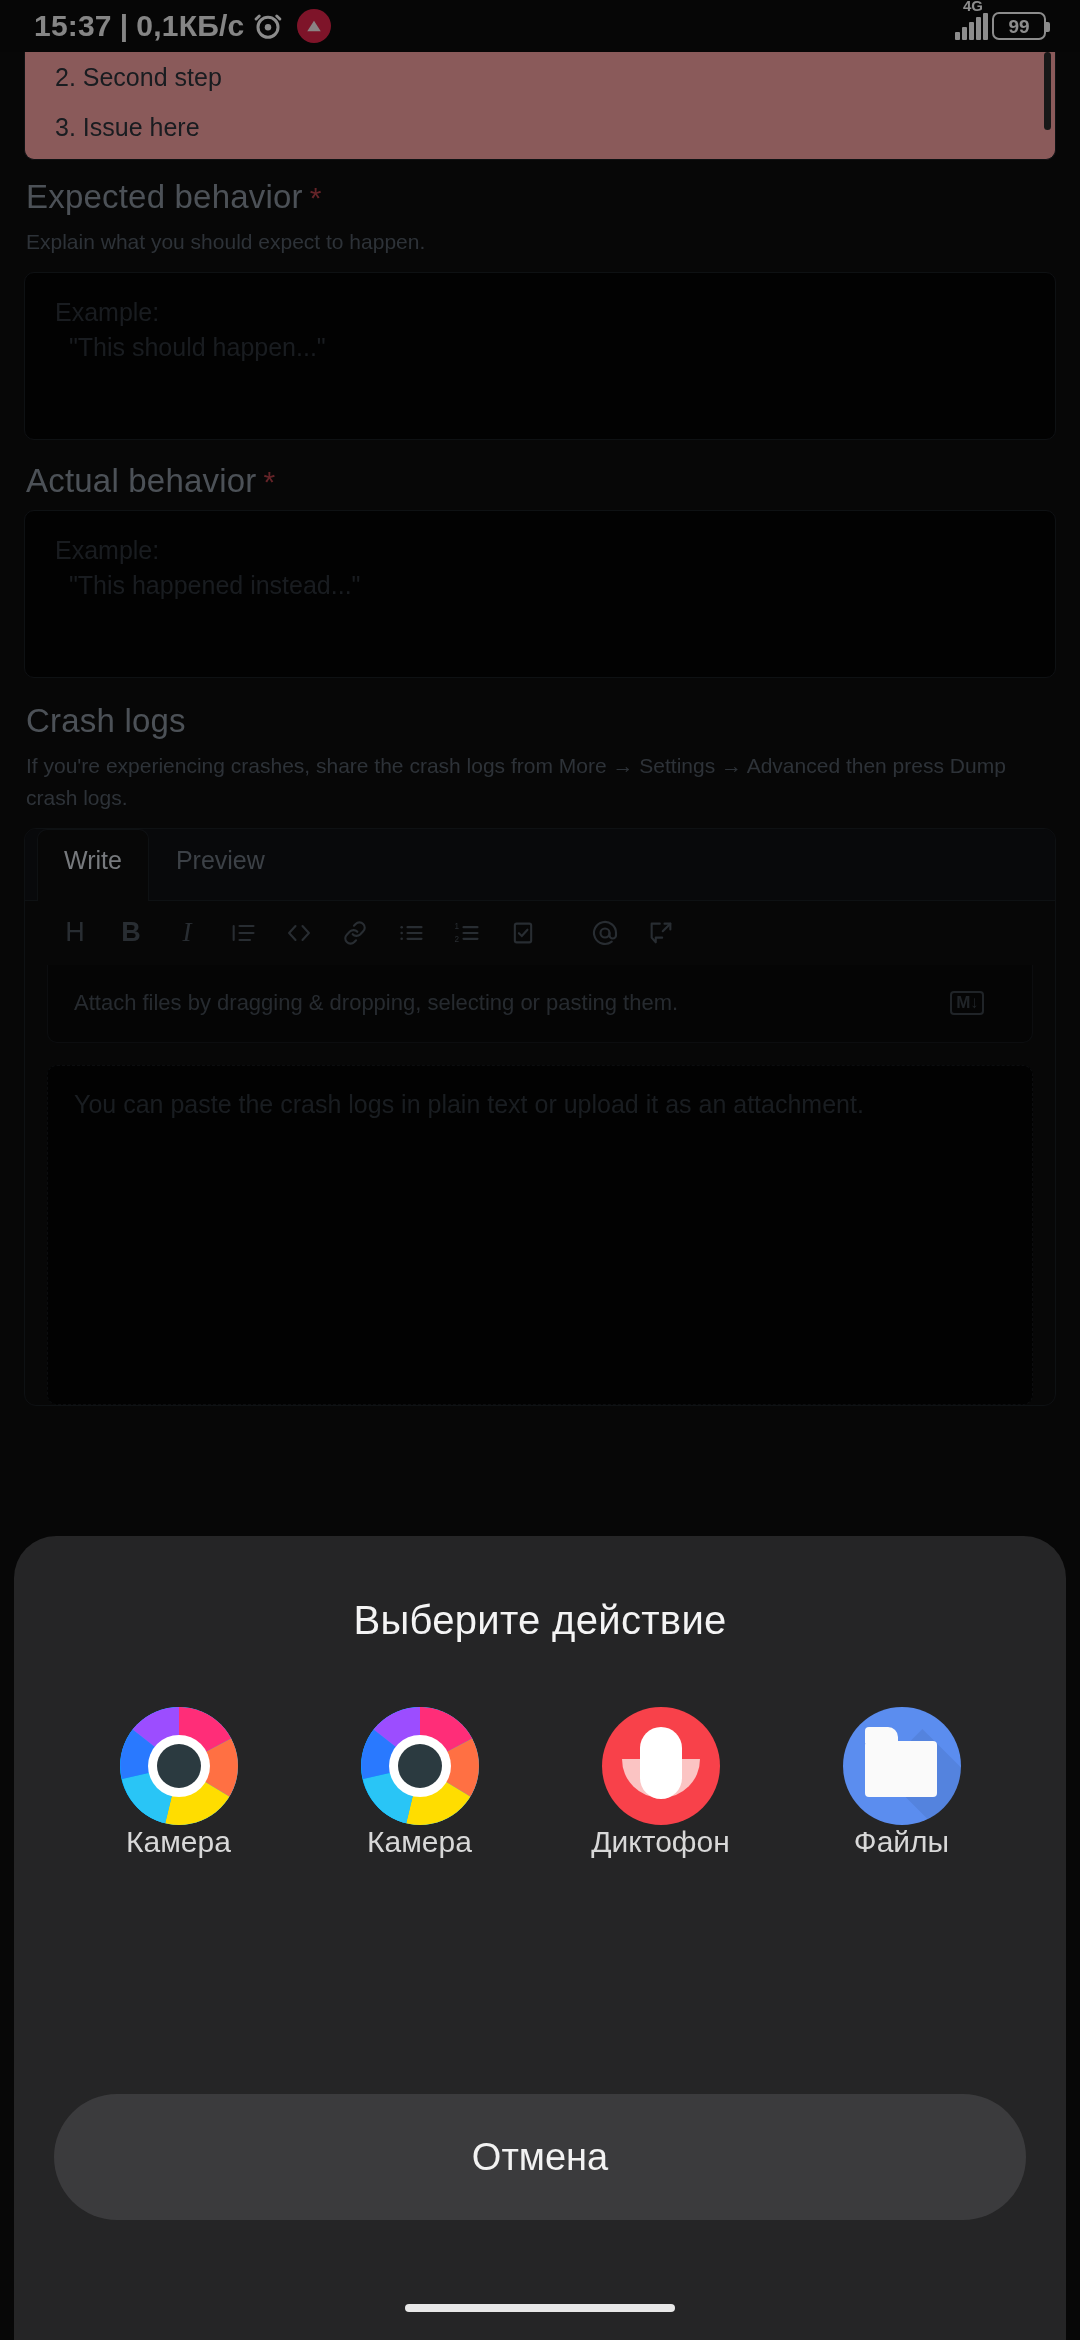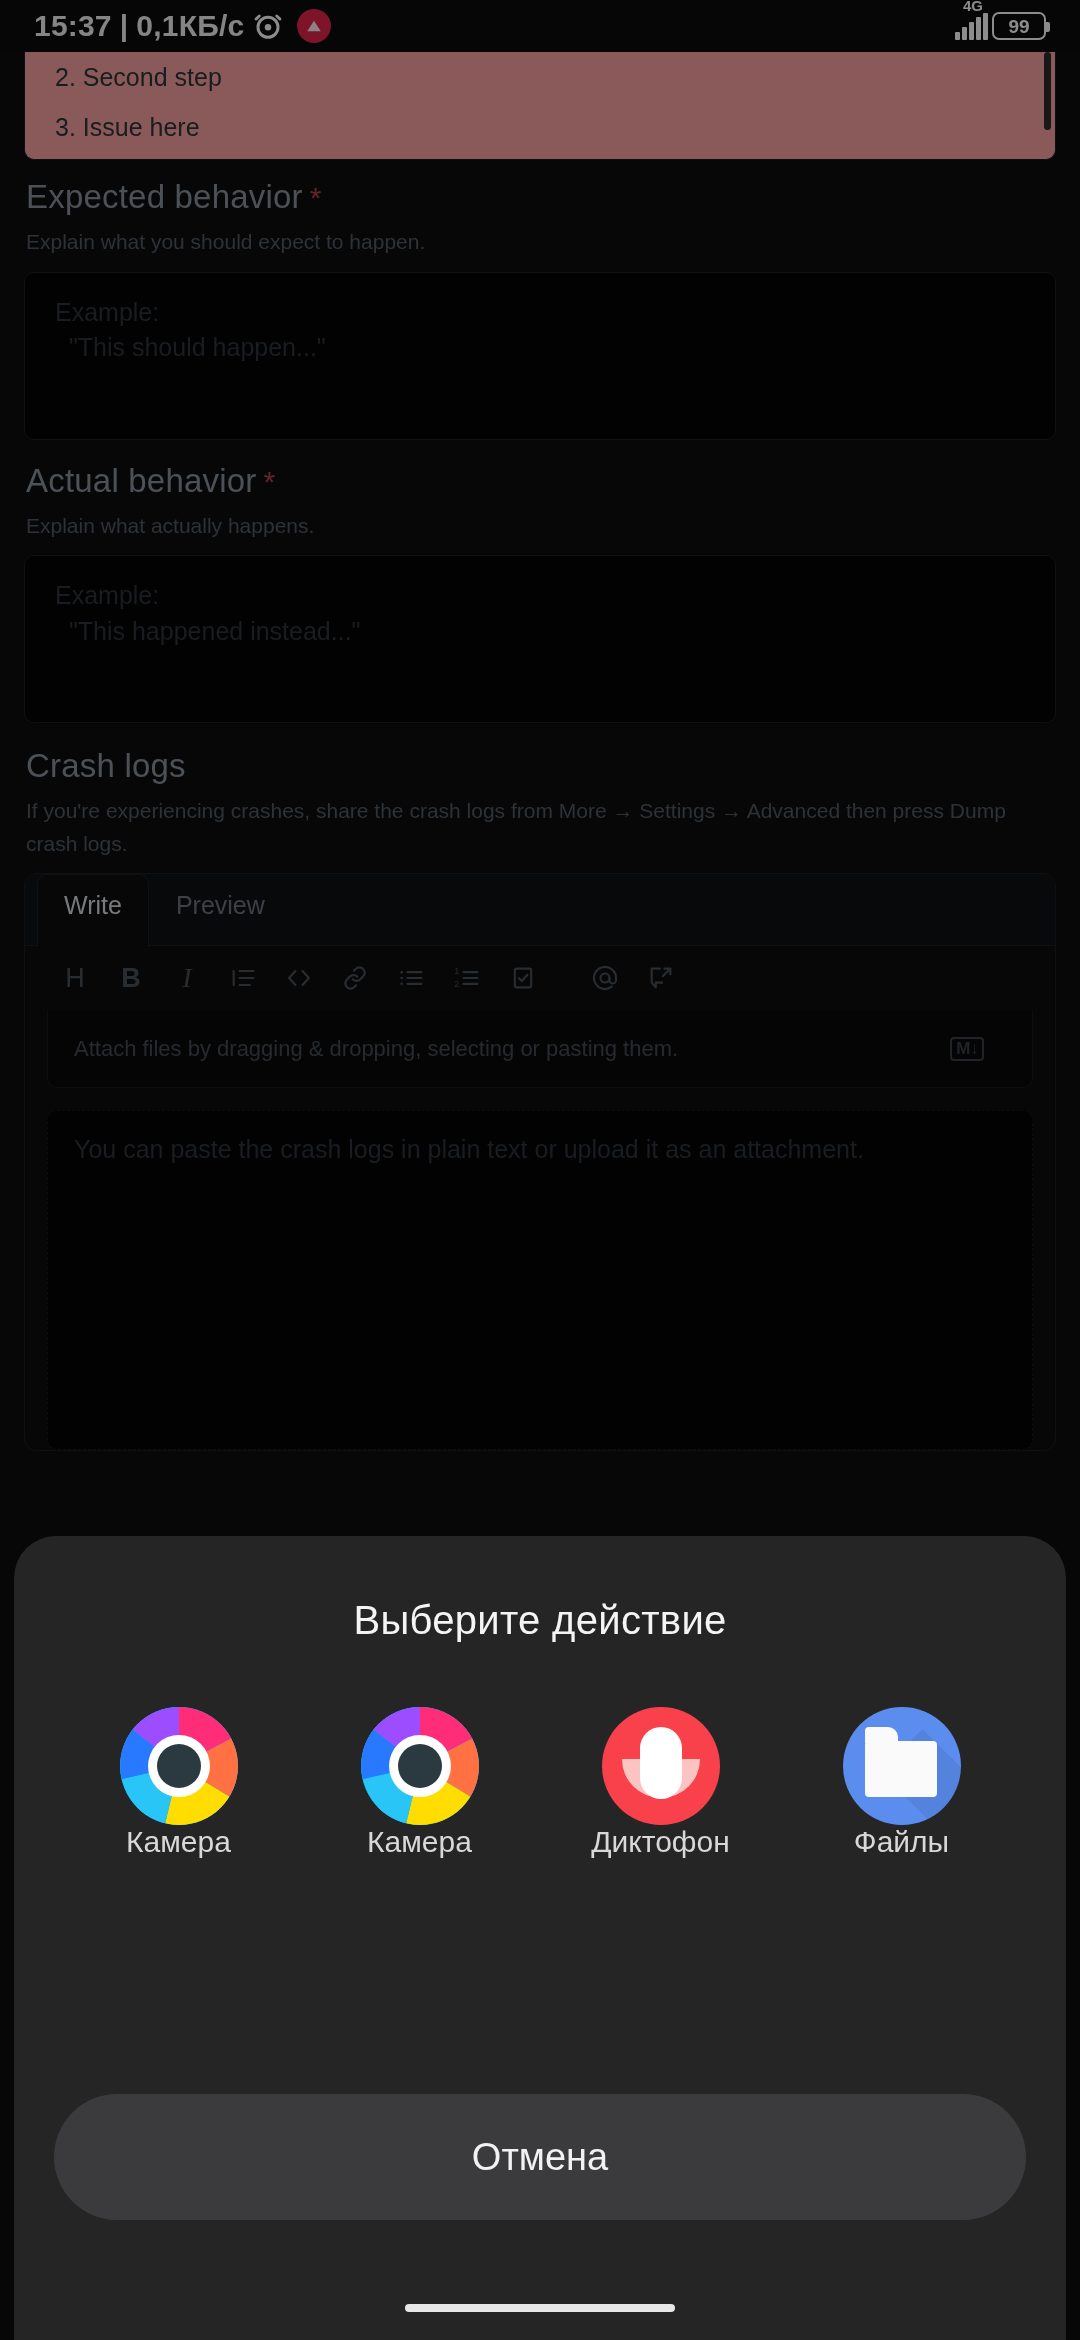--- a/index.html
+++ b/index.html
@@ -323,21 +323,20 @@
       </div>
       <div class="sec-desc">Explain what you should expect to happen.</div>
       <div class="txtarea h-med">Example:
   "This should happen..."</div>
     </div>
 
     <div class="field-block" style="margin-top:22px;">
       <div class="sec-title">
         <span>Actual behavior</span><span class="req">*</span>
       </div>
-      <div class="sec-desc">Explain what actually happens.</div>
       <div class="txtarea h-med">Example:
   "This happened instead..."</div>
     </div>
 
     <div class="field-block" style="margin-top:24px;">
       <div class="sec-title">Crash logs</div>
       <div class="sec-desc">If you're experiencing crashes, share the crash logs from More → Settings → Advanced then press Dump crash logs.</div>
 
       <div id="md-box">
         <div id="md-tabs">

